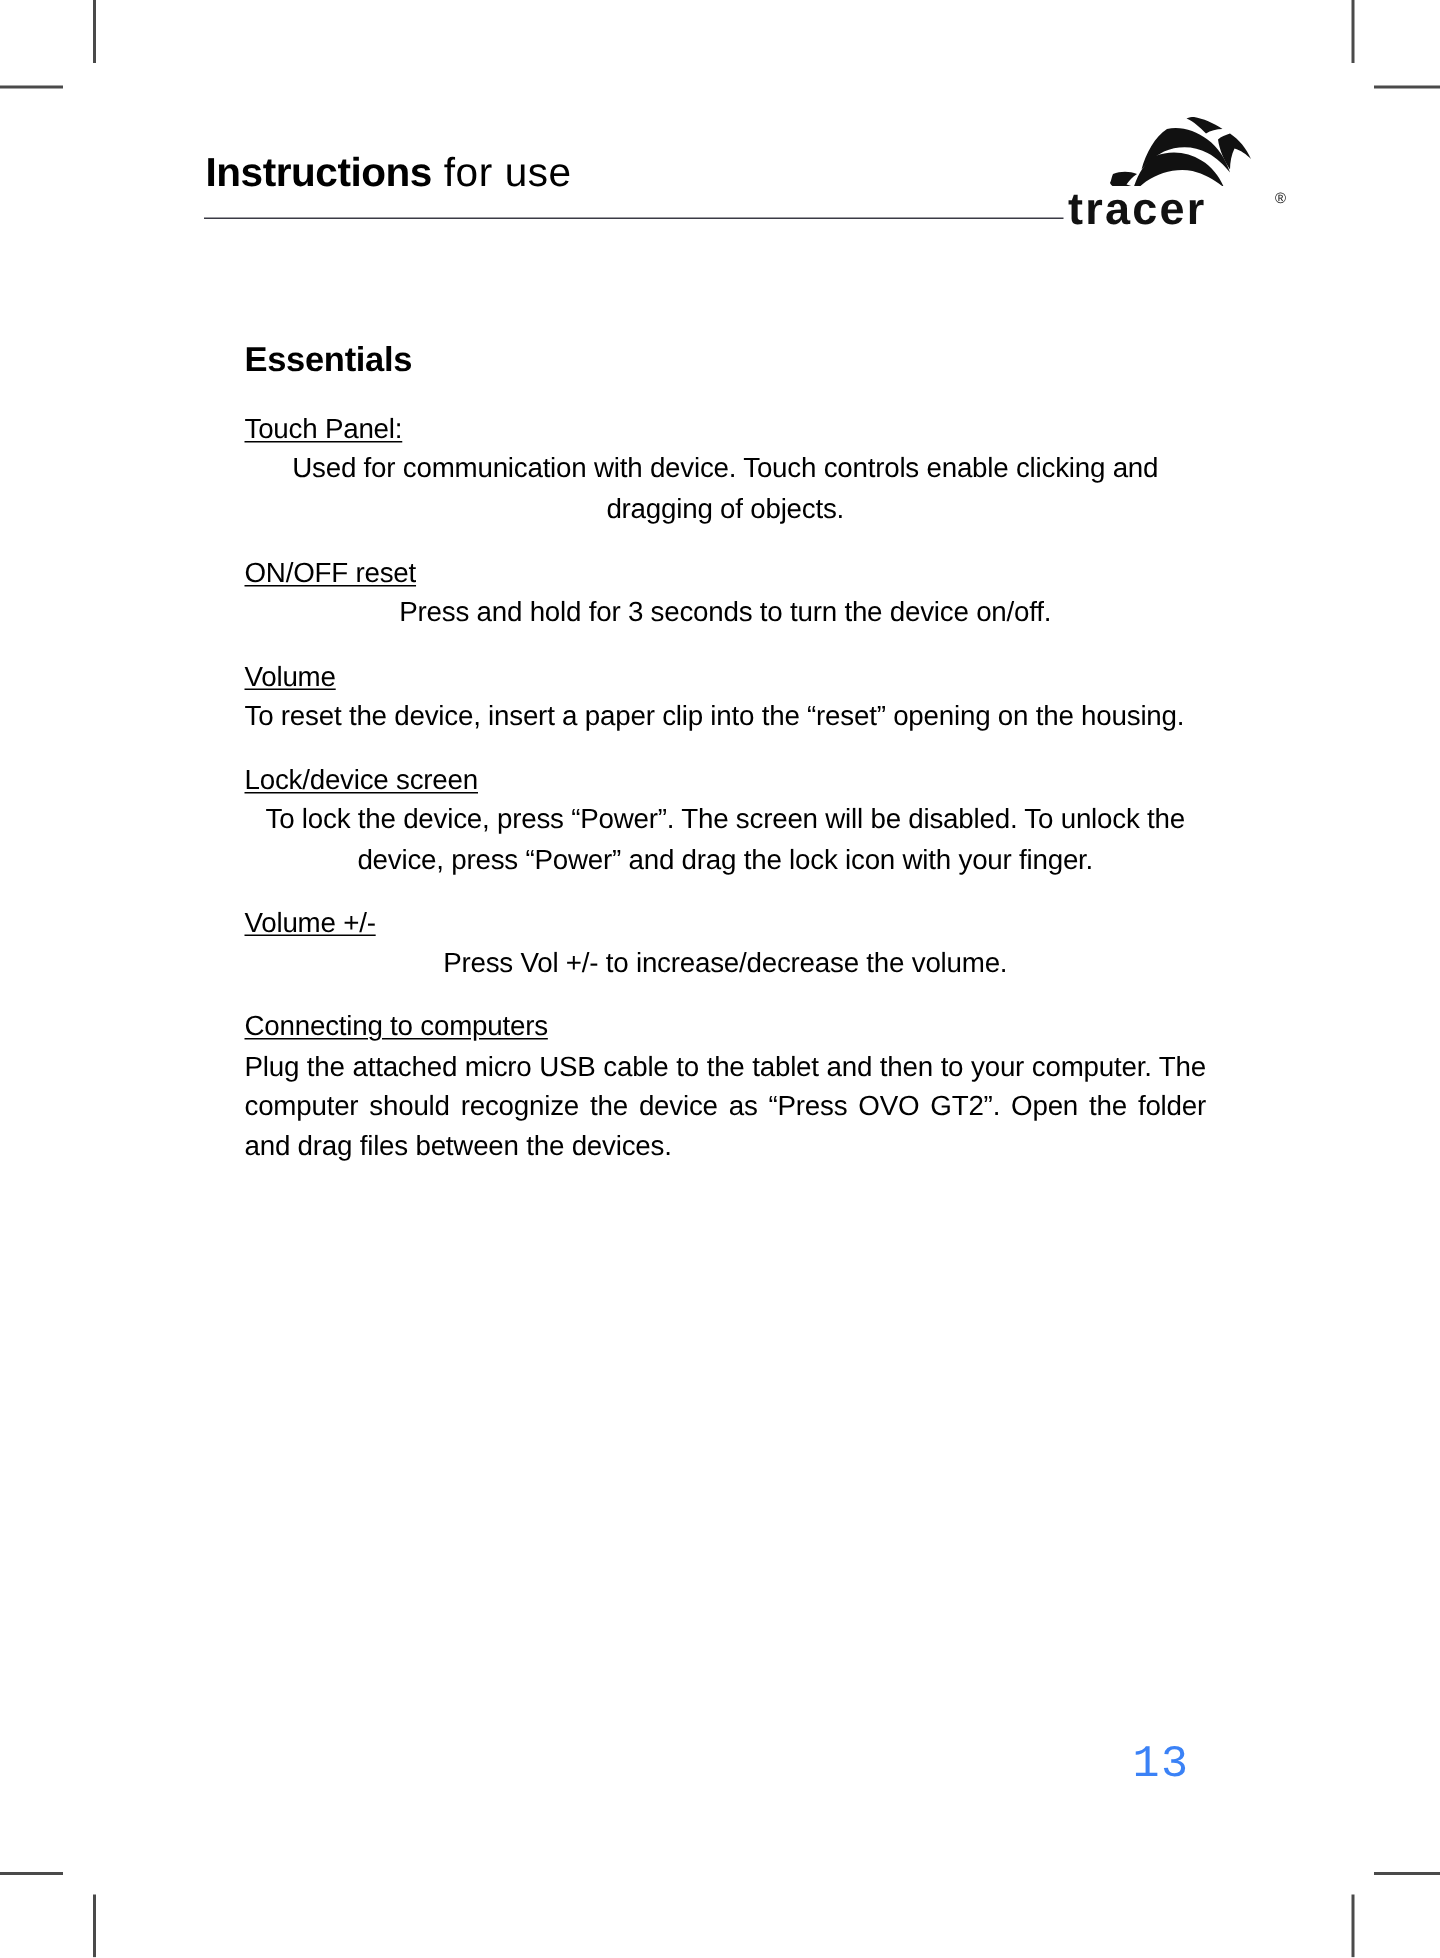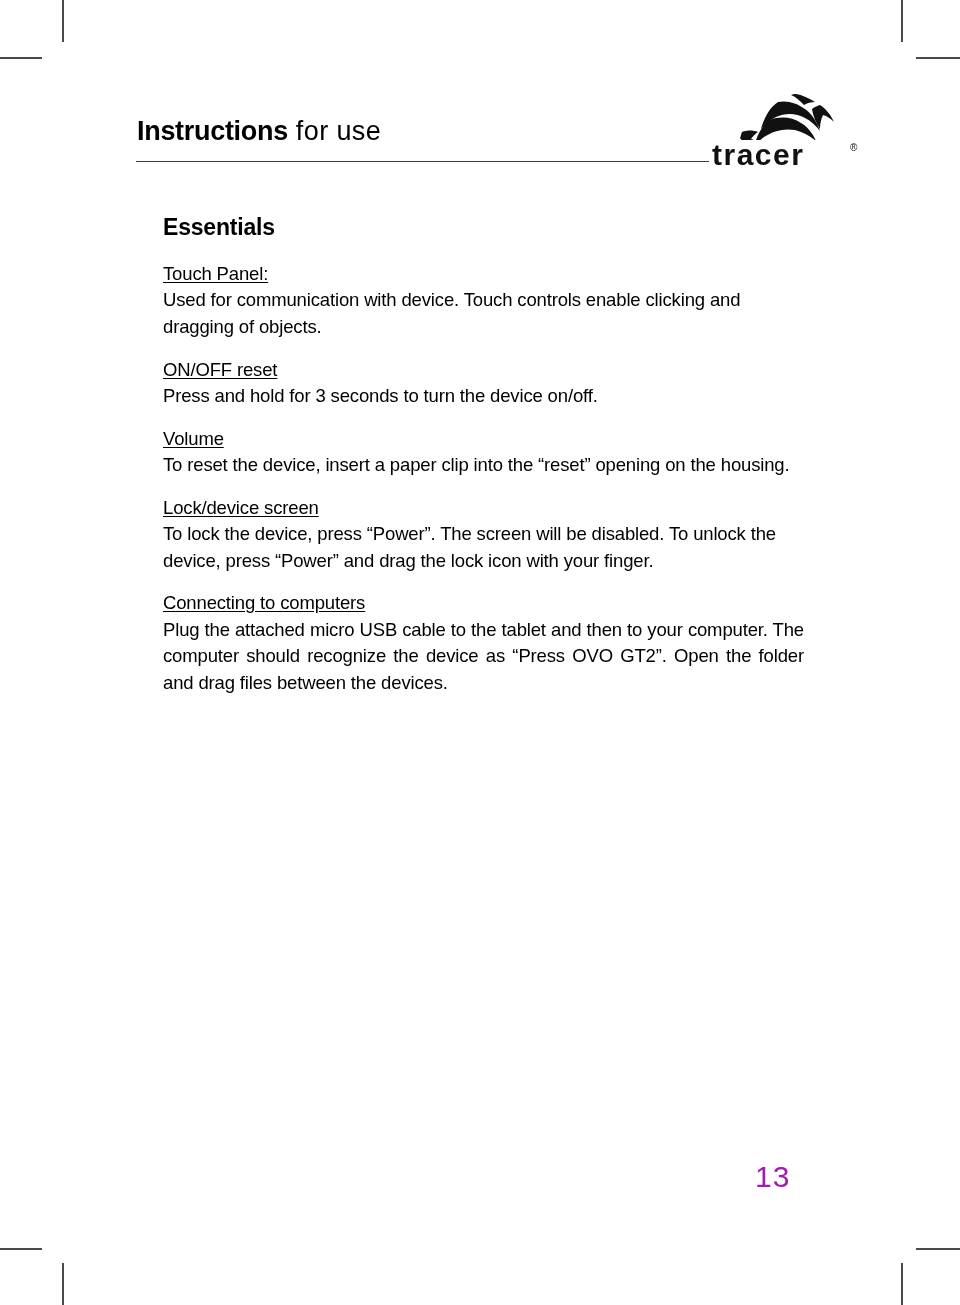--- a/index.html
+++ b/index.html
@@ -31,21 +31,21 @@
   .crop-tr-h { left: 916px; top: 57px;   width: 44px;  }
   .crop-bl-v { left: 62px;  top: 1263px; height: 42px; }
   .crop-bl-h { left: 0px;   top: 1248px; width: 42px;  }
   .crop-br-v { left: 901px; top: 1263px; height: 42px; }
   .crop-br-h { left: 916px; top: 1248px; width: 44px;  }
 
   
   .header {
     position: absolute;
     left: 0;
-    top: 16px;
+    top: 0;
     width: 960px;
     height: 175px;
   }
   .header-title {
     position: absolute;
     left: 137px;
     top: 100px;
     font-size: 27px;
     letter-spacing: -0.3px;
     white-space: nowrap;
@@ -90,21 +90,21 @@
   .content {
     position: absolute;
     left: 163px;
     top: 210px;
     width: 641px;
   }
   .section-title {
     font-size: 23px;
     font-weight: bold;
     letter-spacing: -0.2px;
-    margin: 4px 0 21px 0;
+    margin: 16px 0 21px 0;
   }
   .block {
     margin-bottom: 17px;
   }
   .block:last-child {
     margin-bottom: 0;
   }
   .sub-head {
     font-size: 18.5px;
     font-weight: normal;
@@ -113,35 +113,37 @@
     letter-spacing: -0.15px;
     margin: 0 0 1px 0;
     line-height: 1.32;
   }
   .para {
     font-size: 18.5px;
     font-weight: normal;
     line-height: 1.44;
     margin: 0;
     letter-spacing: -0.15px;
+    text-align: center;
   }
   .para.justify {
     text-align: justify;
     text-align-last: left;
   }
 
   
   .page-number {
     position: absolute;
     left: 755px;
     top: 1160px;
     font-size: 30px;
     font-weight: normal;
     letter-spacing: 1px;
-    color: #a21caf;
+    color: #3b82f6;
+    font-family: Liberation Mono, monospace;
   }
 </style>
 </head>
 <body>
 
 <div class="page">
 
   <div class="crop crop-v crop-tl-v"></div>
   <div class="crop crop-h crop-tl-h"></div>
   <div class="crop crop-v crop-tr-v"></div>
@@ -190,20 +192,24 @@
     <div class="block">
       <div class="sub-head">Volume</div>
       <p class="para justify">To reset the device, insert a paper clip into the “reset” opening on the housing.</p>
     </div>
 
     <div class="block">
       <div class="sub-head">Lock/device screen</div>
       <p class="para">To lock the device, press “Power”. The screen will be disabled. To unlock the device, press “Power” and drag the lock icon with your finger.</p>
     </div>
 
+    <div class="block">
+      <div class="sub-head">Volume +/-</div>
+      <p class="para">Press Vol +/- to increase/decrease the volume.</p>
+    </div>
 
     <div class="block">
       <div class="sub-head">Connecting to computers</div>
       <p class="para justify">Plug the attached micro USB cable to the tablet and then to your computer. The computer should recognize the device as “Press OVO GT2”. Open the folder and drag files between the devices.</p>
     </div>
   </div>
 
   <div class="page-number">13</div>
 
 </div>

